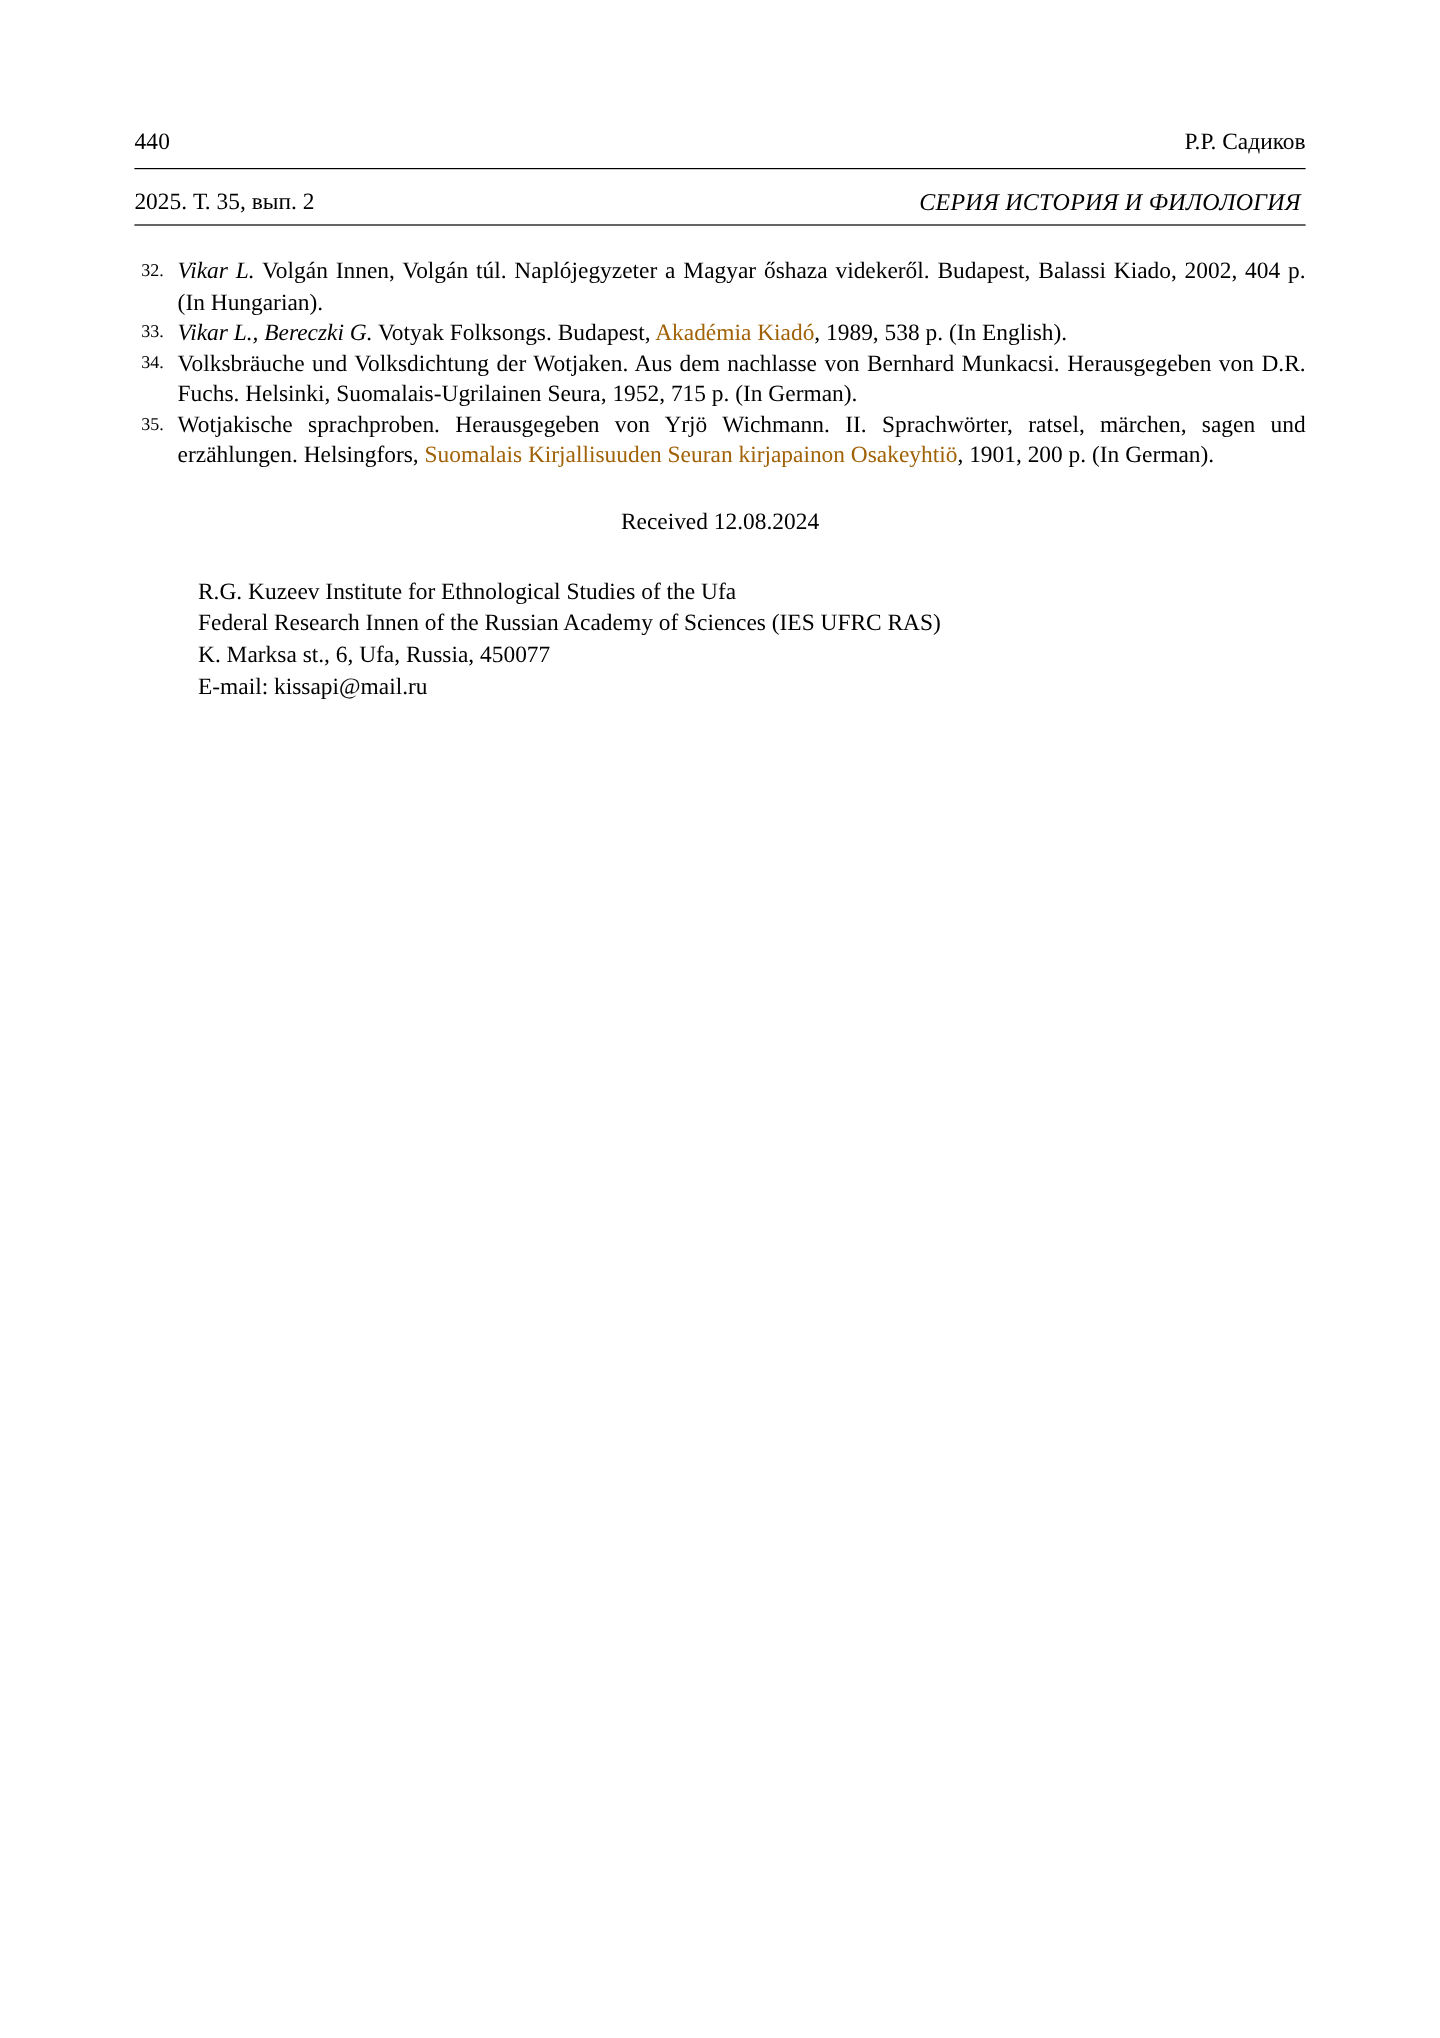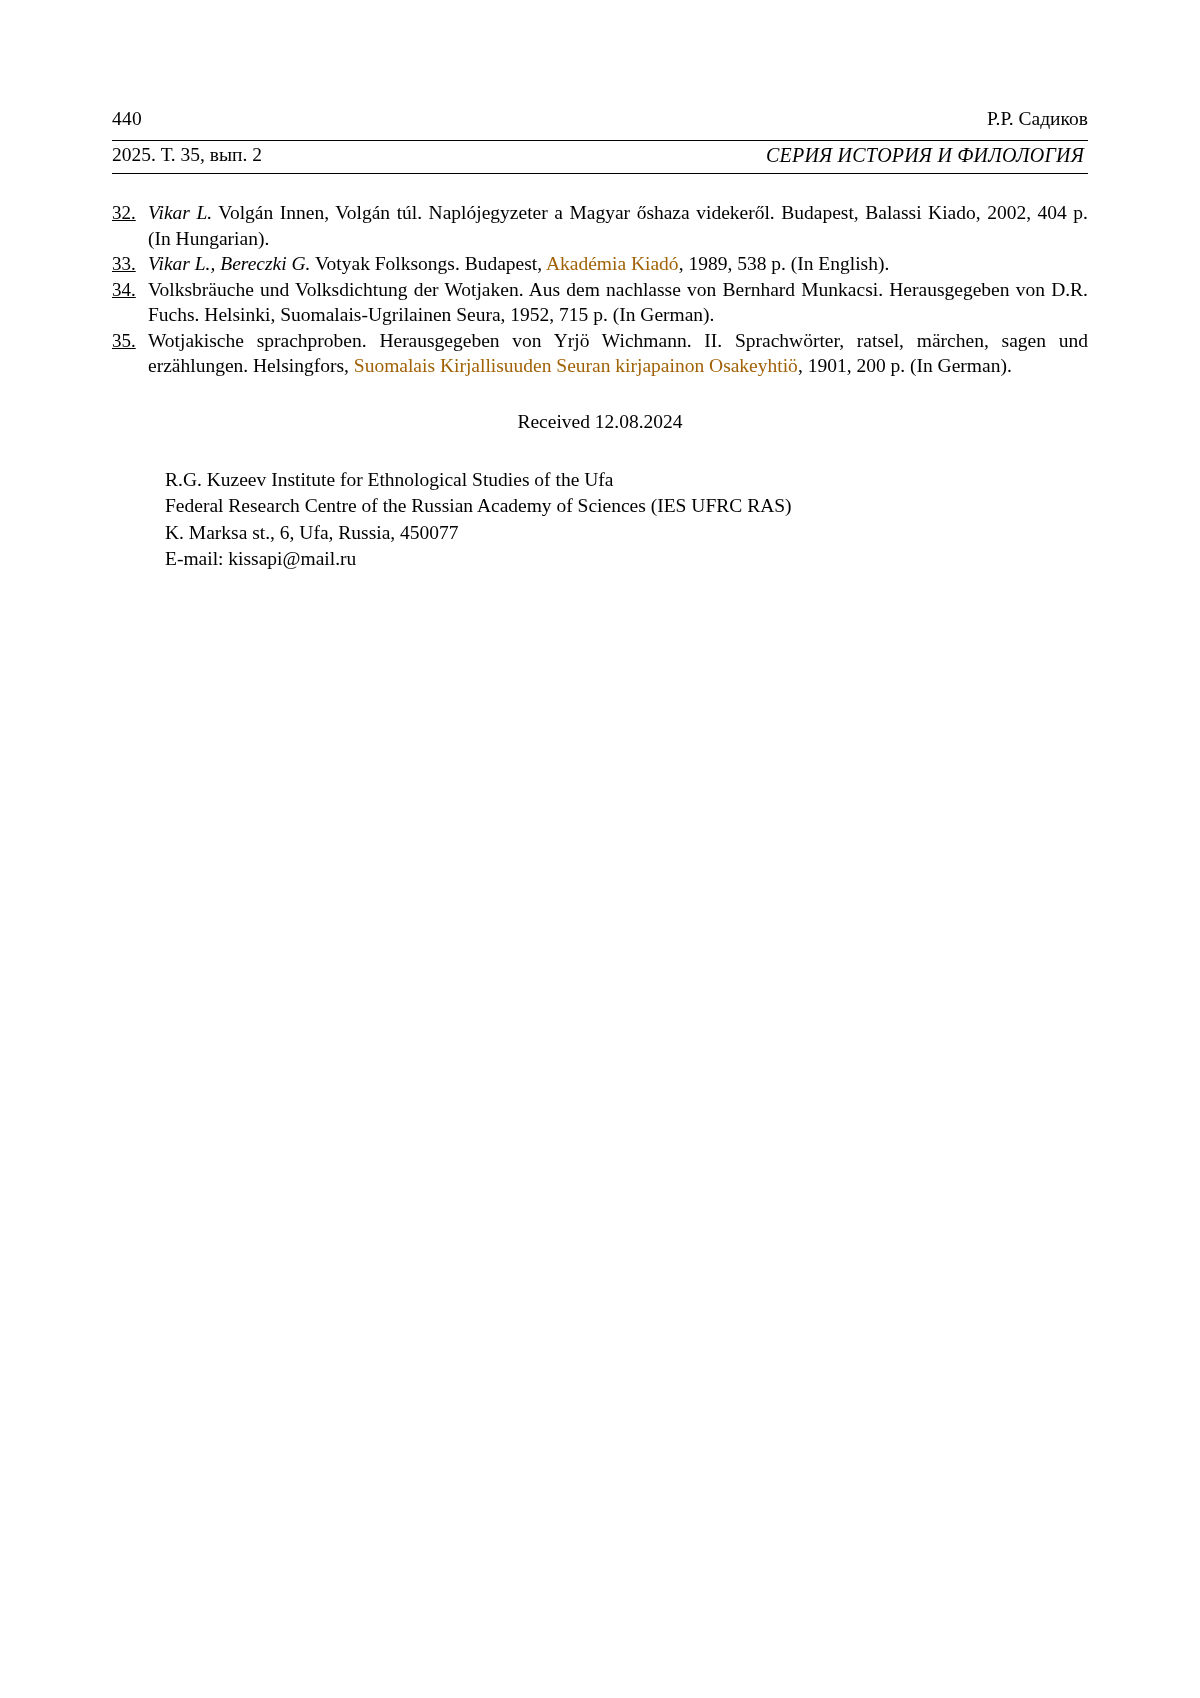--- a/index.html
+++ b/index.html
@@ -50,21 +50,21 @@
     text-align: right;
     font-size: 19.5px;
   }
   .rule {
     border-bottom: 1.3px solid #000;
     margin-top: 2px;
   }
   .runline2 {
     position: relative;
     height: 28px;
-    margin-top: 3px;
+    margin-top: 17px;
   }
   .runline2-left {
     position: absolute;
     left: 0;
     top: 0;
     font-size: 19.5px;
   }
   .runline2-right {
     position: absolute;
     right: 4px;
@@ -88,23 +88,22 @@
     line-height: 25.5px;
     text-align: justify;
     text-justify: inter-word;
     margin-bottom: 0px;
   }
   .refnum {
     position: absolute;
     left: 0;
     top: 0;
     width: 30px;
-    text-align: left;
-    font-size: 19px;
-    text-decoration: underline;
+    text-align: center;
+    font-size: 15px;
   }
   .it { font-style: italic; }
   .grey { color: #a16207; }
   
   .received {
     margin-top: 32px;
     text-align: center;
     font-size: 19.5px;
   }
   
@@ -155,19 +154,19 @@
         <span class="refnum">35.</span>
         <span class="it"></span><span>Wotjakische sprachproben. Herausgegeben von Yrjö Wichmann. II. Sprachwörter, ratsel, märchen, sagen und erzählungen. Helsingfors, </span><span class="grey">Suomalais Kirjallisuuden Seuran kirjapainon Osakeyhtiö</span><span>, 1901, 200 p. (In German).</span>
       </div>
 
     </div>
 
     <div class="received">Received 12.08.2024</div>
 
     <div class="authorblock">
       <div>R.G. Kuzeev Institute for Ethnological Studies of the Ufa</div>
-      <div>Federal Research Centre of the Russian Academy of Sciences (IES UFRC RAS)</div>
+      <div>Federal Research Innen of the Russian Academy of Sciences (IES UFRC RAS)</div>
       <div>K. Marksa st., 6, Ufa, Russia, 450077</div>
       <div>E-mail: kissapi@mail.ru</div>
     </div>
 
   </div>
 </div>
 
 </body></html>

